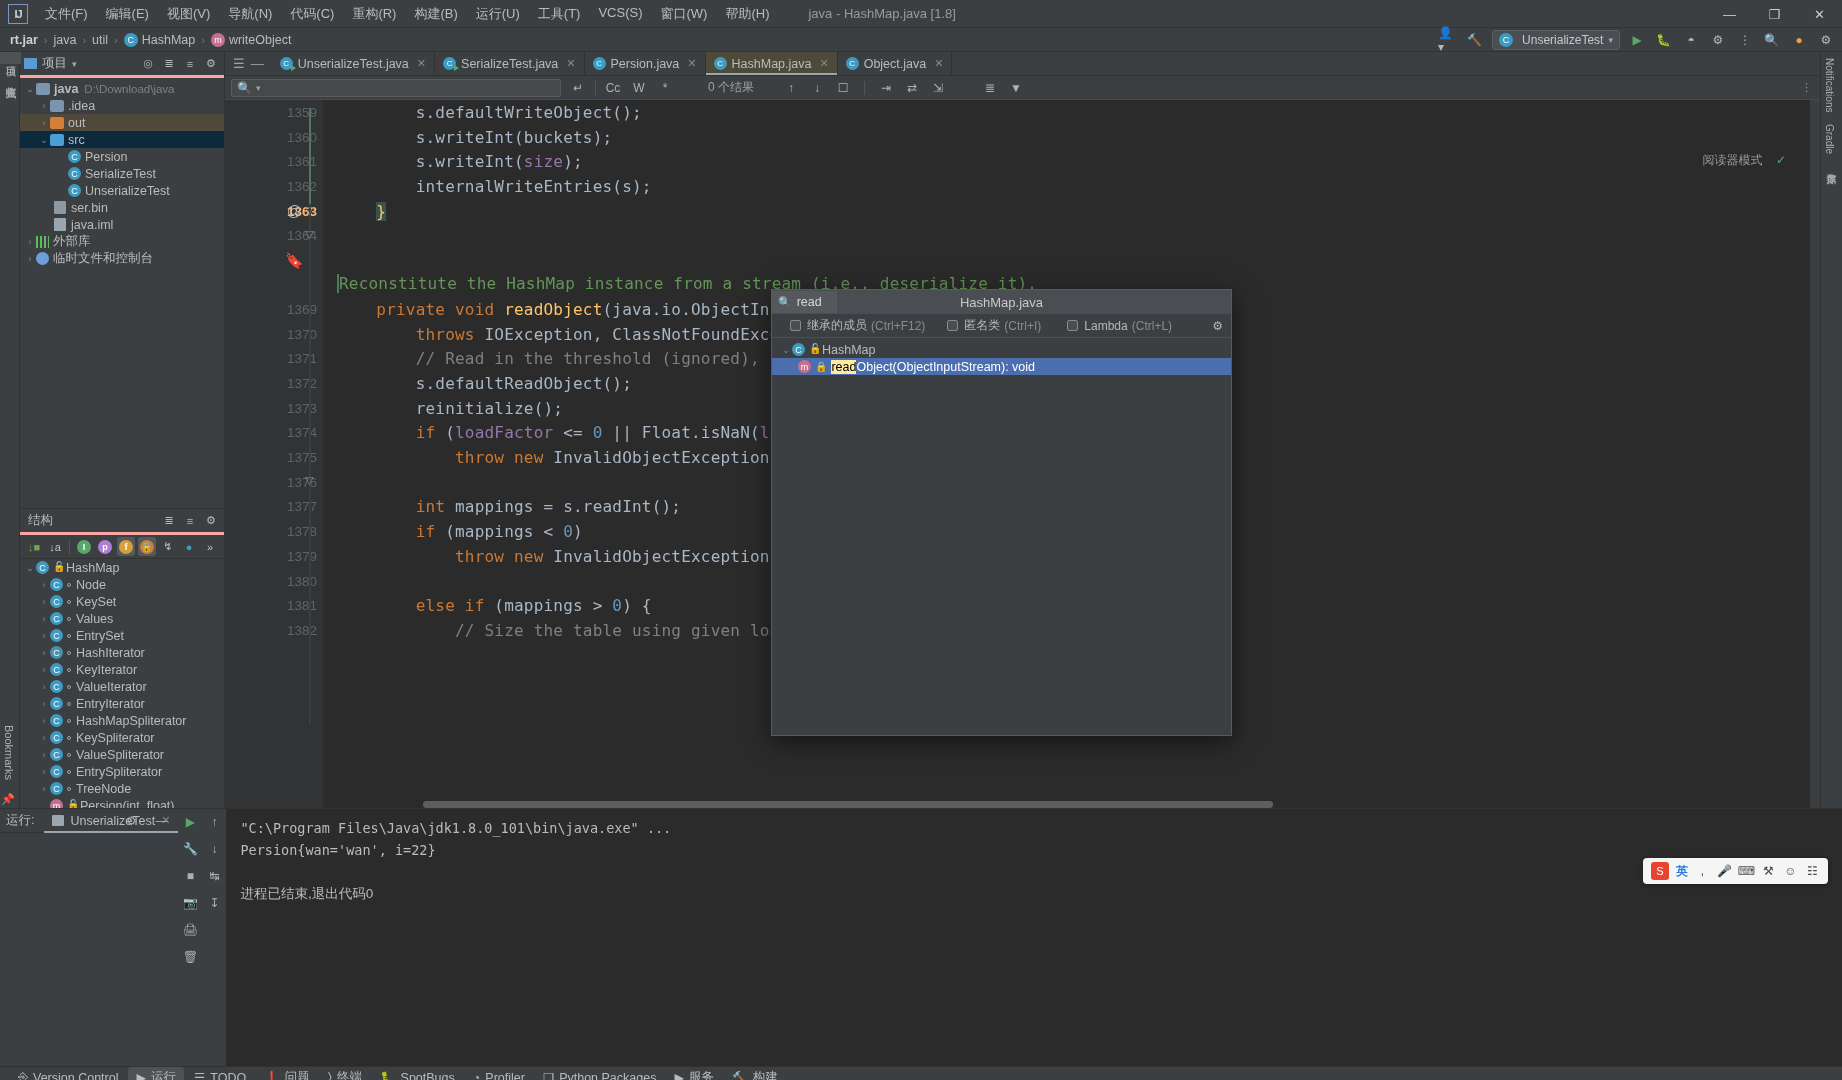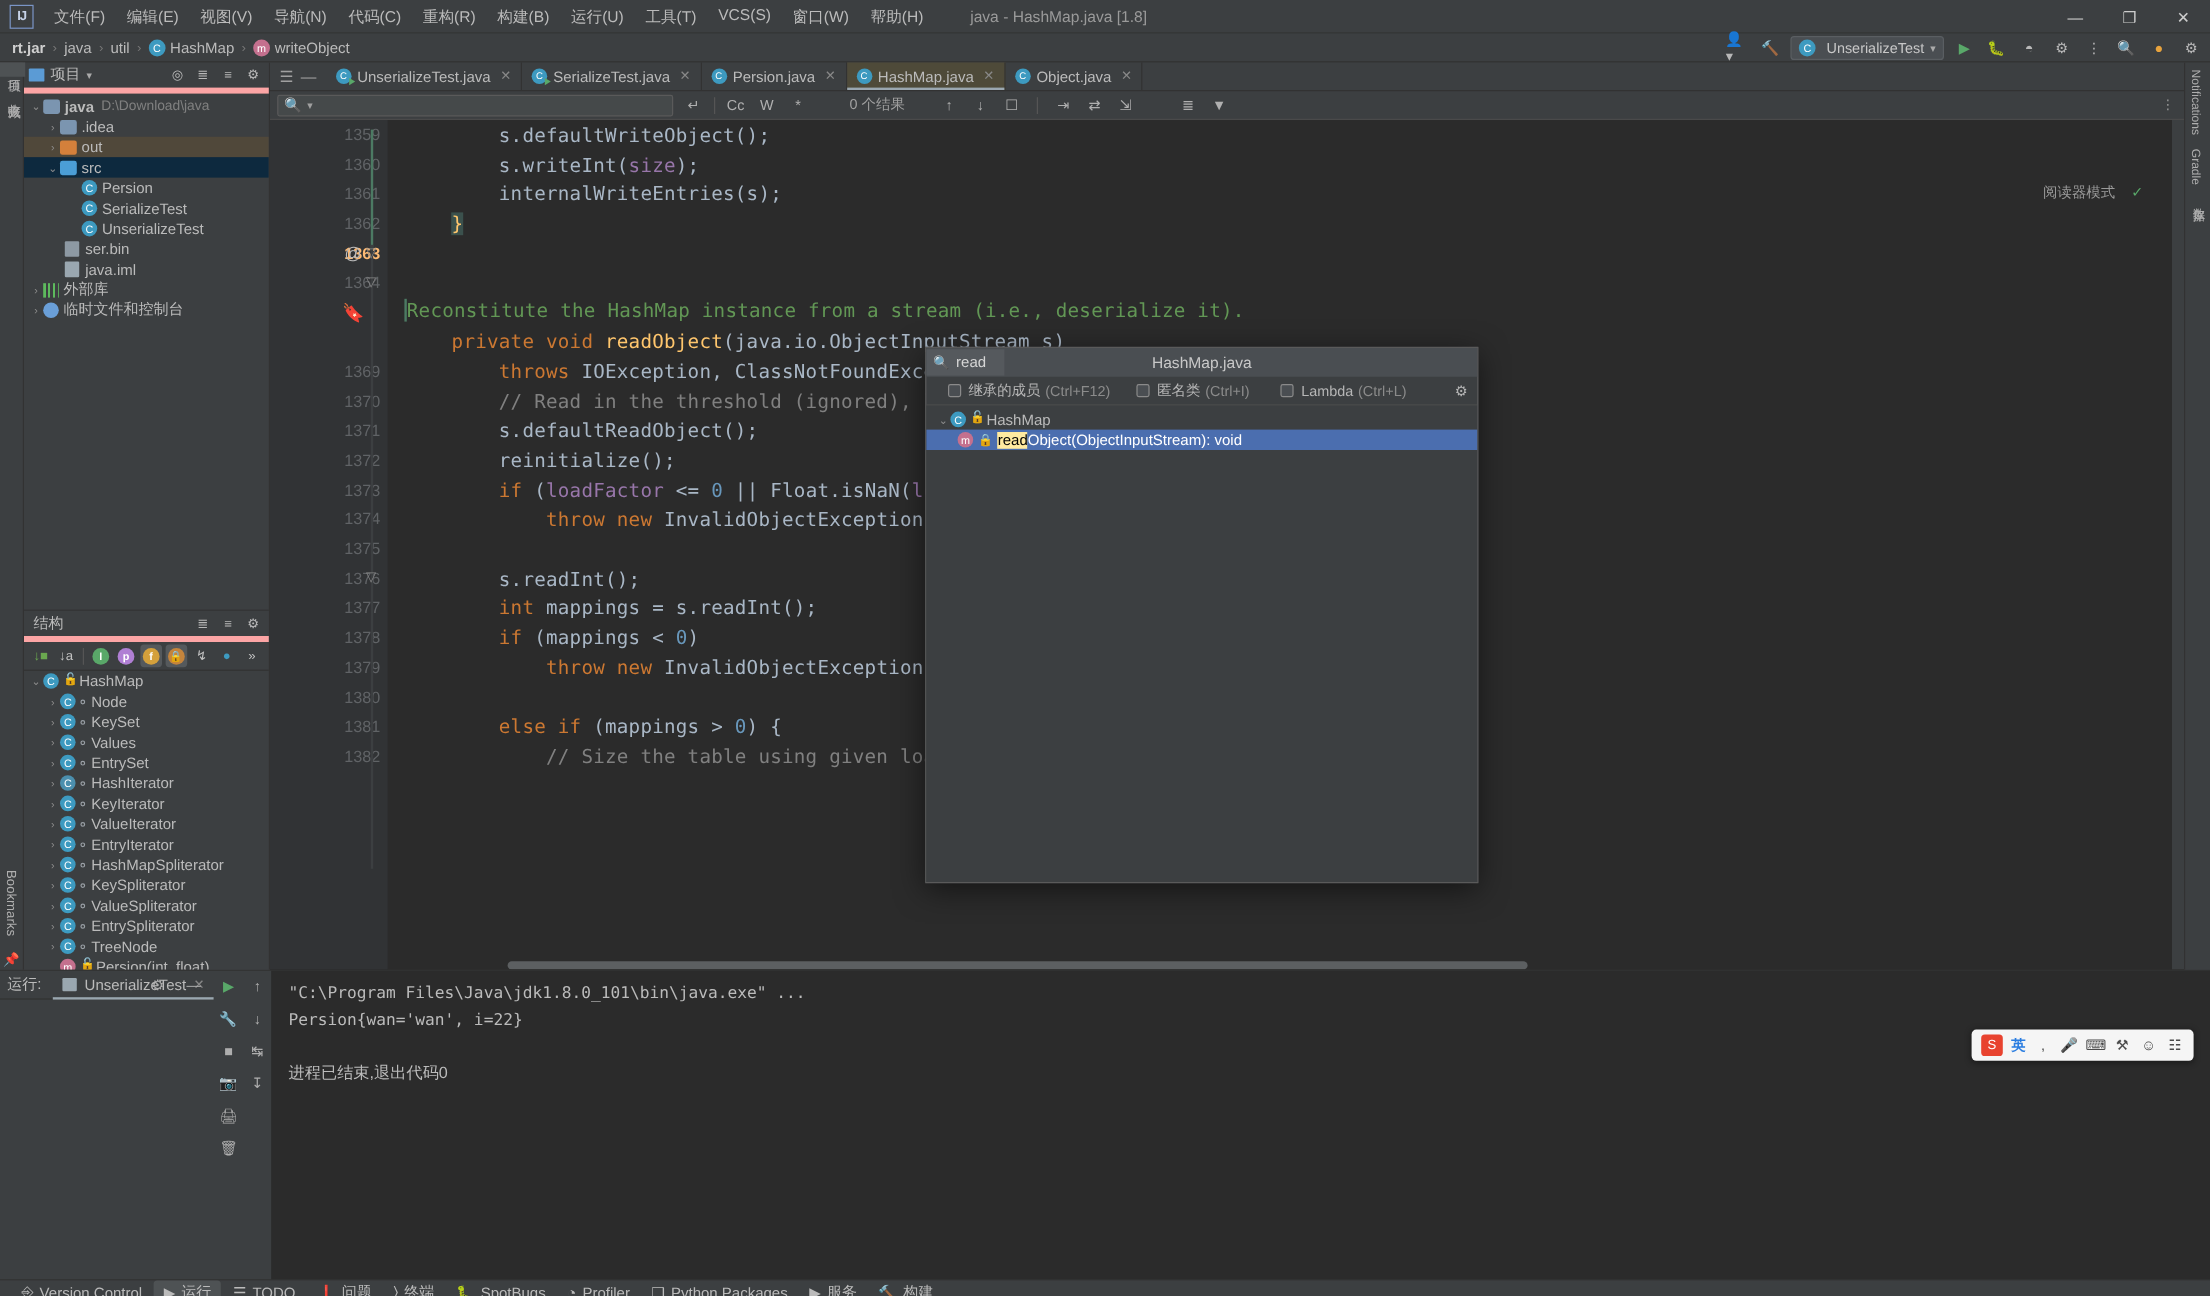--- a/index.html
+++ b/index.html
@@ -53,21 +53,21 @@
   #leftrail{ width:20px; background:#3c3f41; border-right:1px solid #323232; position:relative; }
   .rail-txt{
     writing-mode:vertical-rl; font-size:11px; color:#aeaeae; padding:6px 3px; white-space:nowrap;
   }
   .rail-txt.sel{ background:#4e5254; }
 
   
   #projpanel{ width:205px; background:#3c3f41; border-right:1px solid #323232; display:flex; flex-direction:column; }
   .panel-head{
     height:26px; display:flex; align-items:center; padding:0 4px; gap:5px;
-    border-bottom:5px solid #fca5a5; background:#3c3f41;
+    border-bottom:3px solid #fca5a5; background:#3c3f41;
   }
   .panel-title{ font-size:12.5px; color:#bbbbbb; }
   .ph-icons{ margin-left:auto; display:flex; gap:3px; align-items:center; }
   .ph-icons .tbtn{ width:18px;height:18px;font-size:11px; }
   #tree-proj{ flex:1; overflow:hidden; padding-top:2px; font-size:12.5px; }
   .trow{ height:17px; display:flex; align-items:center; padding-left:4px; white-space:nowrap; }
   .trow.sel-blue{ background:#0d293e; }
   .trow.sel-brown{ background:#50483a; }
   .arrow{ width:12px; text-align:center; color:#8c8c8c; font-size:9px; flex:none; }
   .ficon{ width:14px;height:12px;margin-right:4px;flex:none;border-radius:2px;position:relative; }
@@ -541,34 +541,34 @@
         <span class="gmark" style="left:60px;top:152px;color:#d9a441;font-size:15px">🔖</span>
         <span class="gmark" style="left:84px;top:8px;width:2px;height:100px;background:#4c7a63"></span>
         <span class="gmark" style="left:84px;top:104px;width:2px;height:520px;background:#3c3f41"></span>
         <span class="gmark" style="left:80px;top:104px;color:#888;font-size:11px">▽</span>
         <span class="gmark" style="left:80px;top:128px;color:#888;font-size:11px">▽</span>
         <span class="gmark" style="left:80px;top:374px;color:#888;font-size:11px">▽</span>
       </div>
 
       <div id="codelines">
         <div class="cline mono"><span class="def">        s.defaultWriteObject</span><span class="def">()</span><span class="def">;</span></div>
+        <div class="cline mono"><span class="def">        s.writeInt(buckets);</span></div>
         <div class="cline mono"><span class="def">        s.writeInt(</span><span class="fld">size</span><span class="def">);</span></div>
         <div class="cline mono"><span class="def">        internalWriteEntries(s);</span></div>
         <div class="cline mono"><span class="def">    </span><span class="brace-hl">}</span></div>
         <div class="cline mono"></div>
         <div class="cline mono" style="height:49px;align-items:flex-end;padding-bottom:4px"><span style="border-left:2px solid #4c7a63;" class="doc">Reconstitute the HashMap instance from a stream (i.e., deserialize it).</span></div>
         <div class="cline mono"><span class="kw">    private void </span><span class="mtd">readObject</span><span class="def">(java.io.ObjectInputStream s)</span></div>
         <div class="cline mono"><span class="kw">        throws </span><span class="cls2">IOException</span><span class="def">, </span><span class="cls2">ClassNotFoundException </span><span class="def">{</span></div>
         <div class="cline mono"><span class="cmt">        // Read in the threshold (ignored), loadfactor, and any hidden stuff</span></div>
         <div class="cline mono"><span class="def">        s.defaultReadObject();</span></div>
         <div class="cline mono"><span class="def">        reinitialize();</span></div>
         <div class="cline mono"><span class="kw">        if </span><span class="def">(</span><span class="fld">loadFactor</span><span class="def"> &lt;= </span><span class="num">0</span><span class="def"> || Float.isNaN(</span><span class="fld">loadFactor</span><span class="def">))</span></div>
         <div class="cline mono"><span class="kw">            throw new </span><span class="cls2">InvalidObjectException</span><span class="def">(</span></div>
         <div class="cline mono"></div>
-        <div class="cline mono"><span class="def">        s.readInt();</span></div>
         <div class="cline mono"><span class="kw">        int </span><span class="def">mappings = s.readInt();</span></div>
         <div class="cline mono"><span class="kw">        if </span><span class="def">(mappings &lt; </span><span class="num">0</span><span class="def">)</span></div>
         <div class="cline mono"><span class="kw">            throw new </span><span class="cls2">InvalidObjectException</span><span class="def">(</span></div>
         <div class="cline mono"></div>
         <div class="cline mono"><span class="kw">        else if </span><span class="def">(mappings &gt; </span><span class="num">0</span><span class="def">) {</span></div>
         <div class="cline mono"><span class="cmt">            // Size the table using given load factor only if within</span></div>
         <div class="hscroll">
             <i></i>
           </div>
       </div>

